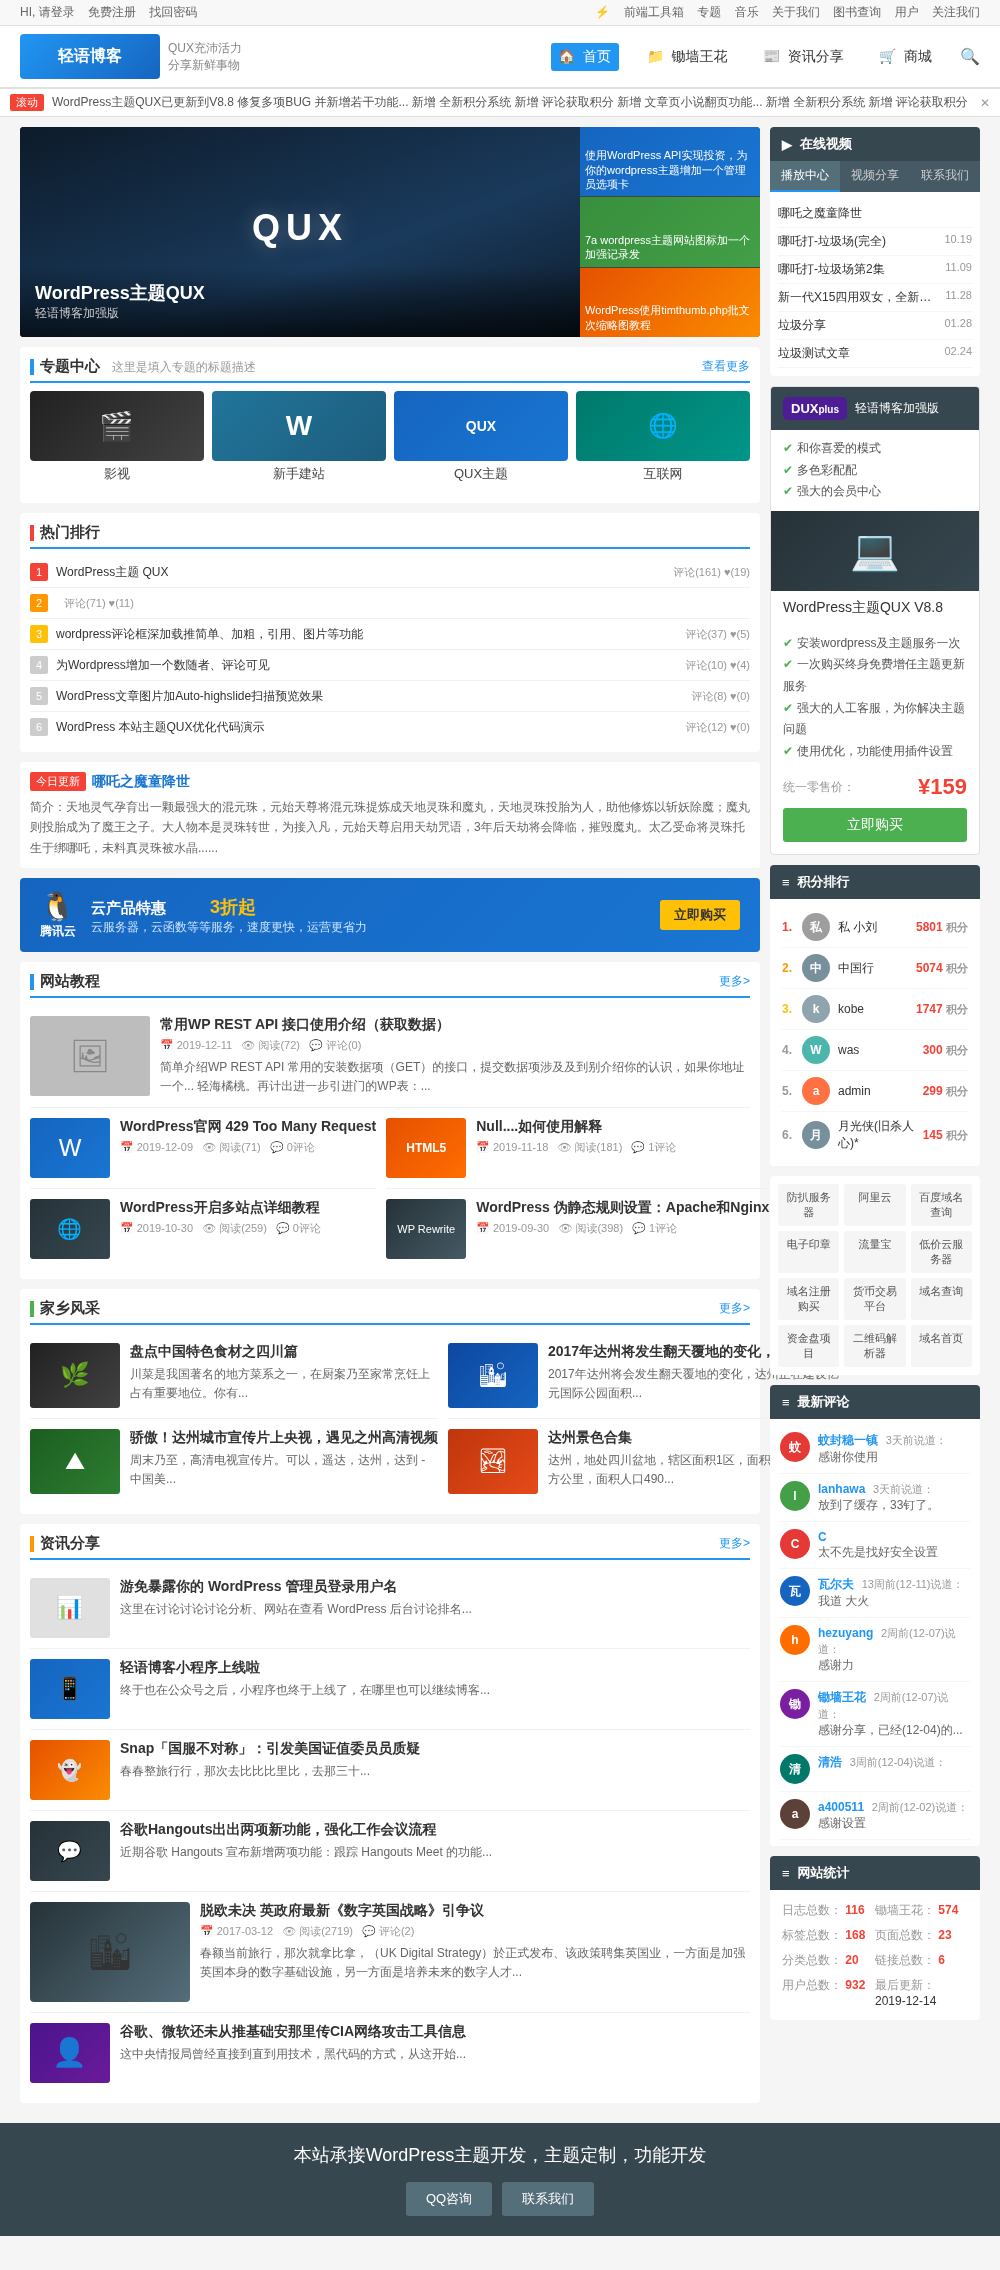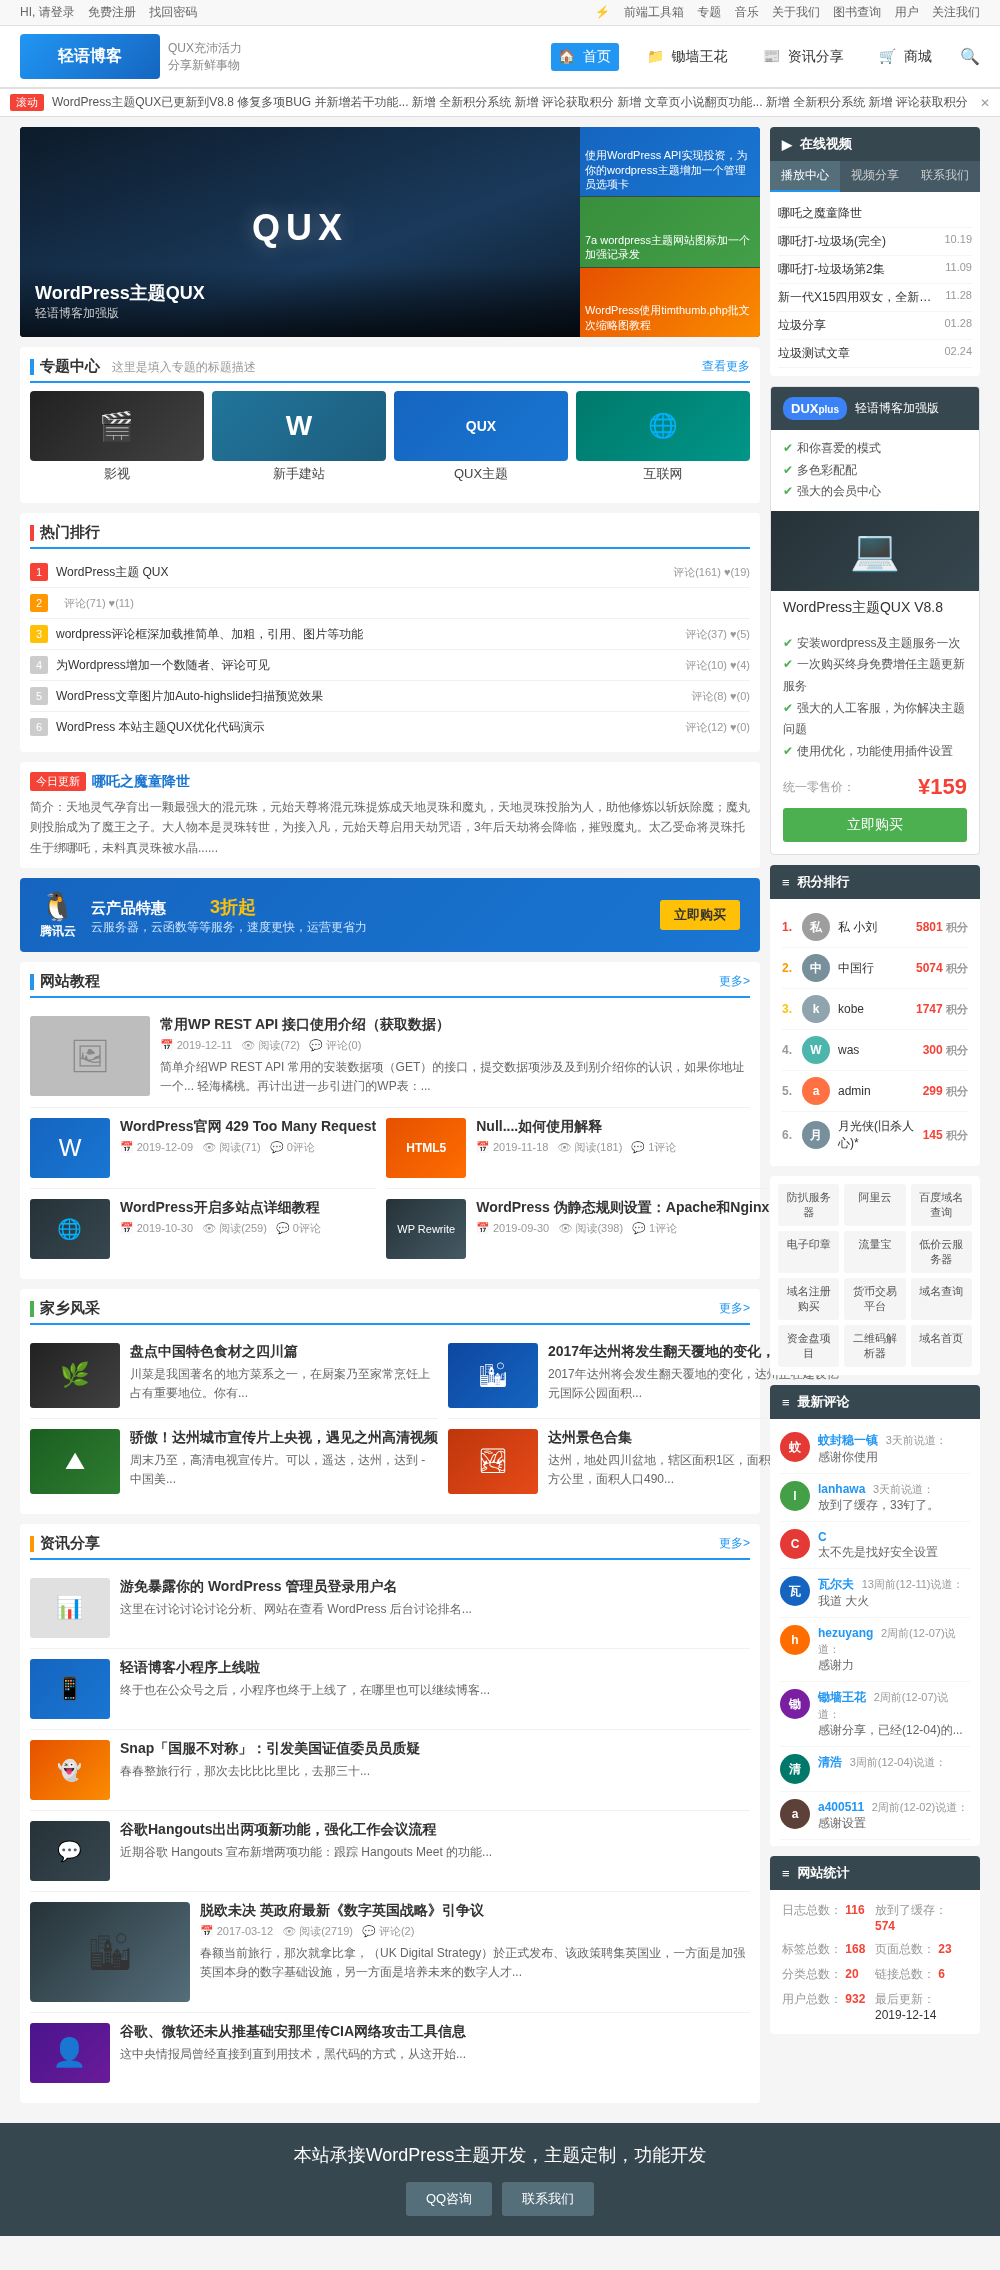--- a/index.html
+++ b/index.html
@@ -112,21 +112,21 @@
     .widget-body { padding: 8px; }
 
     
     .video-list .video-item { display: flex; justify-content: space-between; padding: 5px 0; border-bottom: 1px solid #f5f5f5; cursor: pointer; }
     .video-item-title { font-size: 12px; color: #333; flex: 1; white-space: nowrap; overflow: hidden; text-overflow: ellipsis; }
     .video-item-date { font-size: 11px; color: #999; white-space: nowrap; margin-left: 5px; }
 
     
     .dux-widget { background: #fff; border-radius: 4px; margin-bottom: 10px; overflow: hidden; border: 1px solid #e0e0e0; }
     .dux-header { background: #37474F; color: #fff; padding: 10px 12px; display: flex; align-items: center; gap: 8px; }
-    .dux-logo { background: #3b82f6; color: #fff; padding: 4px 8px; font-size: 13px; font-weight: bold; border-radius: 10px; }
+    .dux-logo { background: #4c1d95; color: #fff; padding: 4px 8px; font-size: 13px; font-weight: bold; border-radius: 5px; }
     .dux-header-text { font-size: 12px; }
     .dux-features { padding: 8px 12px; font-size: 12px; color: #555; line-height: 1.8; }
     .dux-features .check { color: #4CAF50; margin-right: 4px; }
     .dux-image { height: 80px; background: linear-gradient(135deg, #263238, #37474F); display: flex; align-items: center; justify-content: center; }
     .dux-product-title { padding: 8px 12px; font-size: 14px; font-weight: normal; color: #333; }
     .dux-price-row { padding: 4px 12px 8px; display: flex; align-items: center; justify-content: space-between; }
     .dux-price-label { font-size: 12px; color: #999; }
     .dux-price { font-size: 22px; font-weight: bold; color: #f44336; }
     .dux-buy-btn { background: #4CAF50; color: #fff; border: none; padding: 8px 0; width: calc(100% - 24px); margin: 0 12px 12px; border-radius: 3px; font-size: 14px; cursor: pointer; text-align: center; }
 
@@ -736,21 +736,21 @@
       <div class="widget-header">
         <span>≡</span>
         <span>网站统计</span>
       </div>
       <div class="stats-grid">
         <div class="stats-item">
           <span class="stats-label">日志总数：</span>
           <span class="stats-value">116</span>
         </div>
         <div class="stats-item">
-          <span class="stats-label">放到了缓存：</span>
+          <span class="stats-label">锄墙王花：</span>
           <span class="stats-value">574</span>
         </div>
         <div class="stats-item">
           <span class="stats-label">标签总数：</span>
           <span class="stats-value">168</span>
         </div>
         <div class="stats-item">
           <span class="stats-label">页面总数：</span>
           <span class="stats-value">23</span>
         </div>

